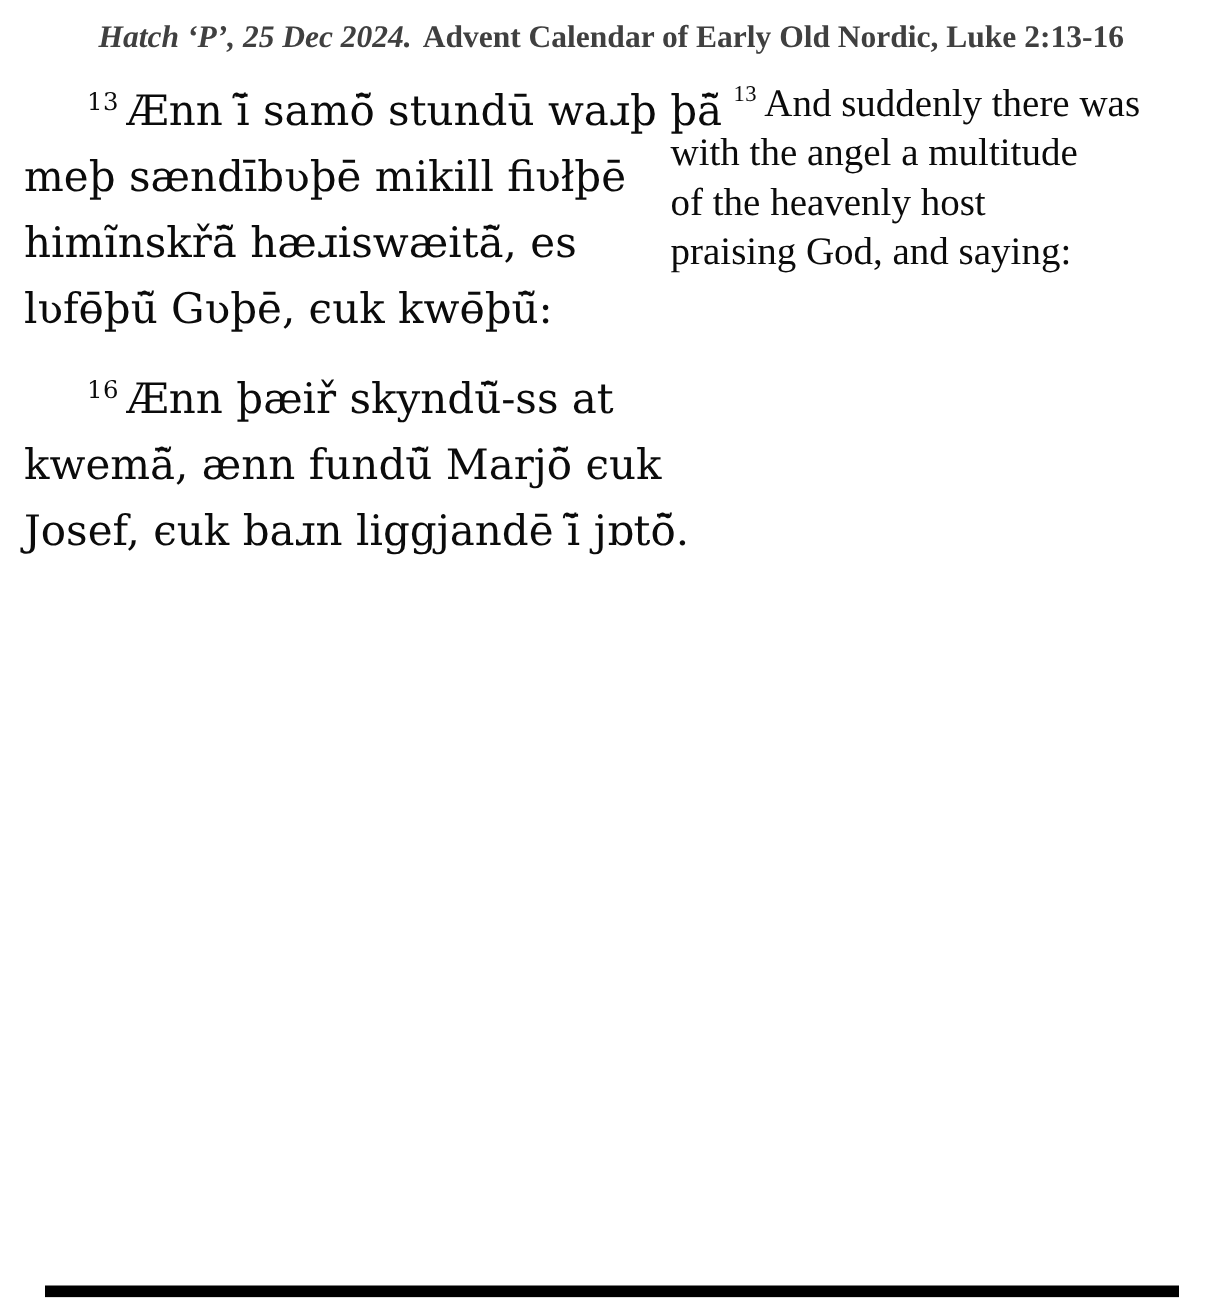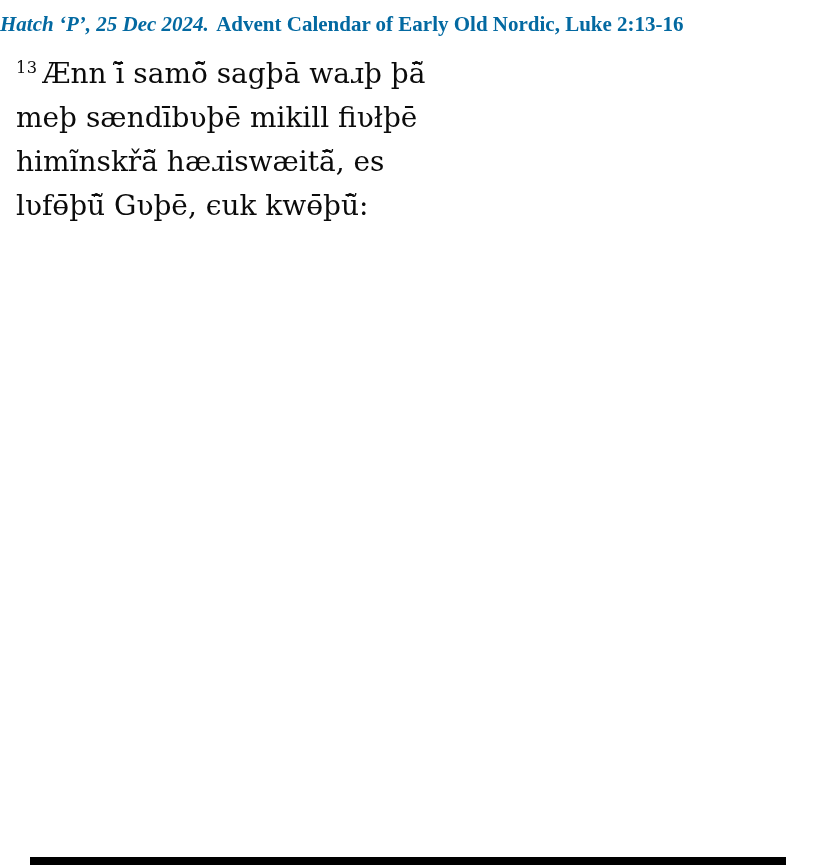--- a/index.html
+++ b/index.html
@@ -13,24 +13,25 @@
     height: 865px;
     background: #ffffff;
     color: #000000;
     overflow: hidden;
   }
   .title {
     position: absolute;
     top: 12px;
     left: 0;
     width: 815px;
+    text-align: center;
     font-family: "Liberation Serif", serif;
     font-weight: bold;
     font-size: 21px;
-    color: #0369a1;
+    color: #404040;
     white-space: nowrap;
   }
   .title .t-italic {
     font-style: italic;
     margin-right: 0.35em;
   }
   .col {
     position: absolute;
     top: 52px;
   }
@@ -56,20 +57,21 @@
   }
   .col-right .verse {
     margin-bottom: 20px;
   }
   .verse sup {
     font-size: 0.58em;
     line-height: 0;
     vertical-align: super;
     margin-right: 0.32em;
     letter-spacing: 0.02em;
+    margin-left: 42px;
   }
   .vtext {
     white-space: pre;
   }
   .bottom-bar {
     position: absolute;
     left: 30px;
     top: 857px;
     width: 756px;
     height: 8px;
@@ -79,24 +81,31 @@
 </head>
 <body>
 
 <div class="page">
 
   <div class="title">
     <span class="t-italic">Hatch ‘P’, 25 Dec 2024.</span><span>Advent Calendar of Early Old Nordic, Luke 2:13-16</span>
   </div>
 
   <div class="col col-left">
-    <p class="verse"><sup>13</sup><span class="vtext">Ænn ī̃ samō̃ sagþā waɹþ þā̃
+    <p class="verse"><sup>13</sup><span class="vtext">Ænn ī̃ samō̃ stundū waɹþ þā̃
 meþ sændībʋþē mikill fiʋłþē
 himĩnskřā̃ hæɹiswæitā̃, es
 lʋfɵ̄þū̃ Gʋþē, єuk kwɵ̄þū̃:</span></p>
+    <p class="verse"><sup>16</sup><span class="vtext">Ænn þæiř skyndū̃-ss at
+kwemā̃, ænn fundū̃ Marjō̃ єuk
+Josef, єuk baɹn liggjandē ī̃ jɒtō̃.</span></p>
   </div>
 
   <div class="col col-right">
+    <p class="verse"><sup>13</sup><span class="vtext">And suddenly there was
+with the angel a multitude
+of the heavenly host
+praising God, and saying:</span></p>
   </div>
 
   <div class="bottom-bar"></div>
 
 </div>
 
 </body></html>

